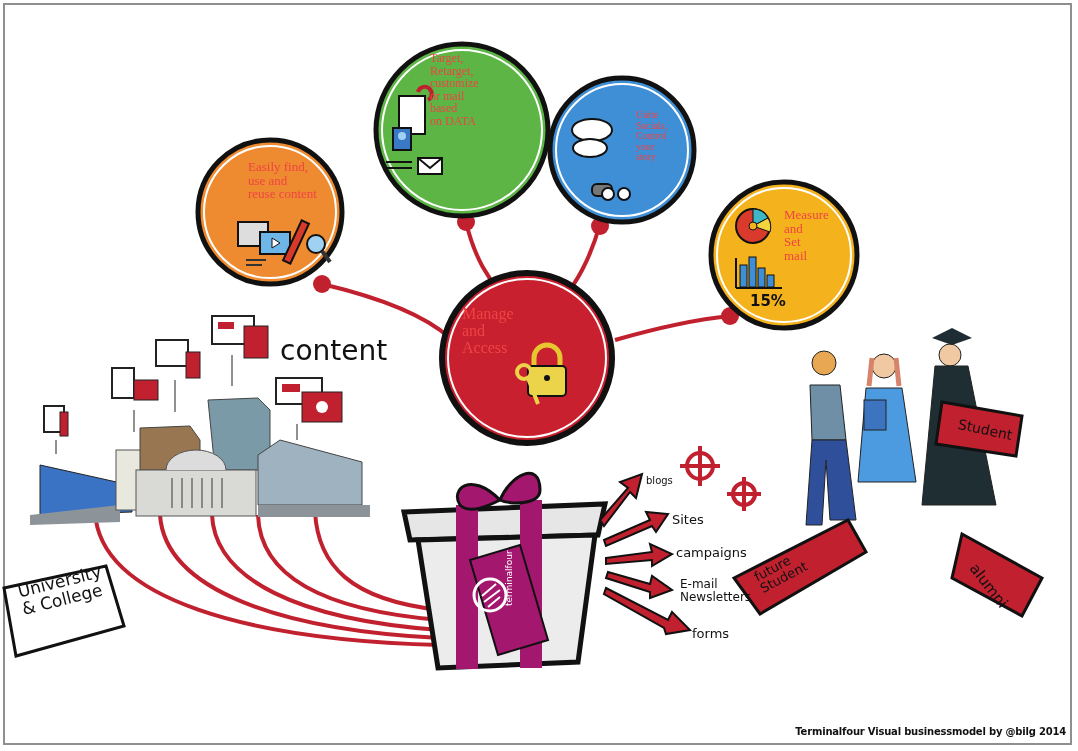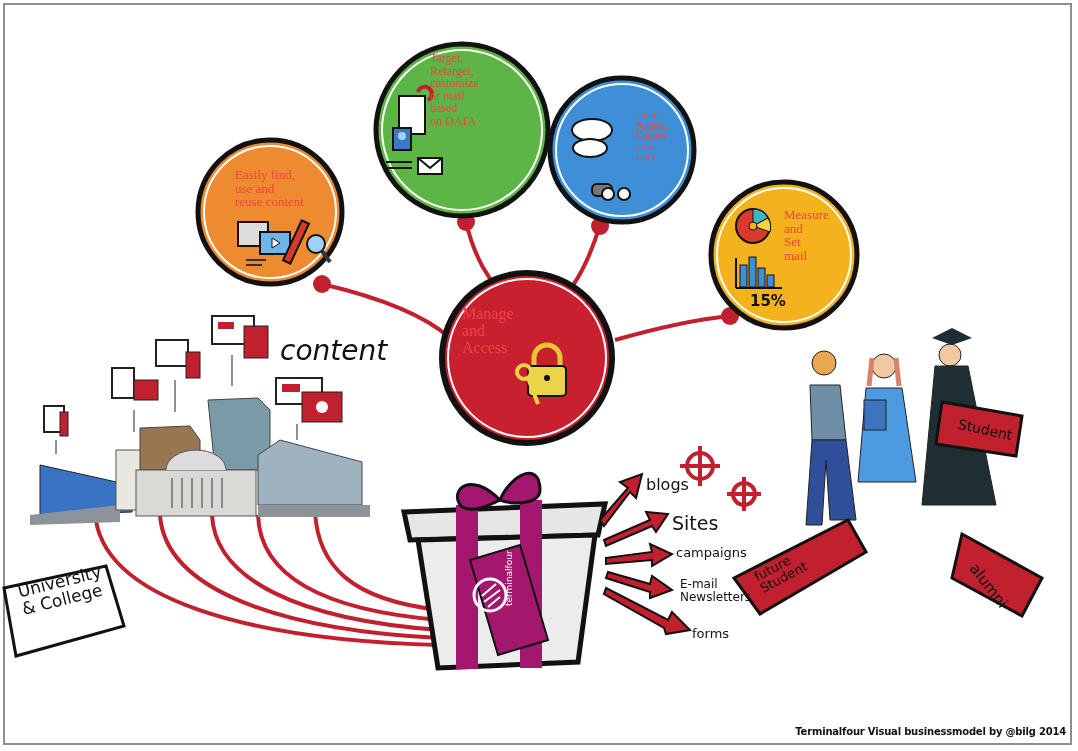--- a/index.html
+++ b/index.html
@@ -192,21 +192,21 @@
     <polygon points="734,578 848,520 866,552 760,614" fill="#c1212f" stroke="#111" stroke-width="3"></polygon>
     <polygon points="942,402 1022,416 1016,456 936,444" fill="#c1212f" stroke="#111" stroke-width="3"></polygon>
     <polygon points="962,534 1042,578 1022,616 952,578" fill="#c1212f" stroke="#111" stroke-width="3"></polygon>
   </g>
 
   <g>
     <polygon points="4,588 106,566 124,626 16,656" fill="#fff" stroke="#111" stroke-width="3"></polygon>
   </g>
 </svg>
 
-<div class="lbl" style="left:235px; top:160px; font-size:13px;margin-top:8px;">Easily find,
+<div class="lbl" style="left:248px; top:160px; font-size:13px;">Easily find,
 use and
 reuse content</div>
 <div class="lbl" style="left:430px; top:52px; font-size:12px;">Target,
 Retarget,
 customize
 or mail
 based
 on DATA</div>
 <div class="lbl" style="left:636px; top:110px; font-size:10px;">Unite
 Socials,
@@ -215,27 +215,27 @@
 story</div>
 <div class="lbl" style="left:784px; top:208px; font-size:13px;">Measure
 and
 Set
 mail</div>
 <div class="blk" style="left:750px; top:292px; font-size:15px; font-weight:bold;">15%</div>
 <div class="lbl" style="left:462px; top:306px; font-size:16px;">Manage
 and
 Access</div>
 
-<div class="blk" style="left:280px; top:334px; font-size:28px;font-style:italic;">content</div>
+<div class="blk" style="left:280px; top:334px; font-size:28px;">content</div>
 
 <div class="blk" style="left:16px; top:584px; font-size:17px; line-height:1.05; white-space:pre-line; transform:rotate(-14deg); transform-origin:left top;">University
 &amp; College</div>
 
-<div class="blk" style="left:646px; top:475px; font-size:16px;">blogs</div>
-<div class="blk" style="left:672px; top:512px; font-size:19px;">Sites</div>
+<div class="blk" style="left:646px; top:475px; font-size:10px;">blogs</div>
+<div class="blk" style="left:672px; top:512px; font-size:13px;">Sites</div>
 <div class="blk" style="left:676px; top:545px; font-size:13px;">campaigns</div>
 <div class="blk" style="left:680px; top:578px; font-size:12px; line-height:1.05; white-space:pre-line;">E-mail
 Newsletters</div>
 <div class="blk" style="left:692px; top:626px; font-size:13px;">forms</div>
 
 <div class="blk" style="left:752px; top:572px; font-size:13px; line-height:1; white-space:pre-line; transform:rotate(-28deg); transform-origin:left top;">future
 Student</div>
 <div class="blk" style="left:960px; top:416px; font-size:14px; transform:rotate(12deg); transform-origin:left top;">Student</div>
 <div class="blk" style="left:980px; top:560px; font-size:15px; transform:rotate(52deg); transform-origin:left top;">alumni</div>
 

